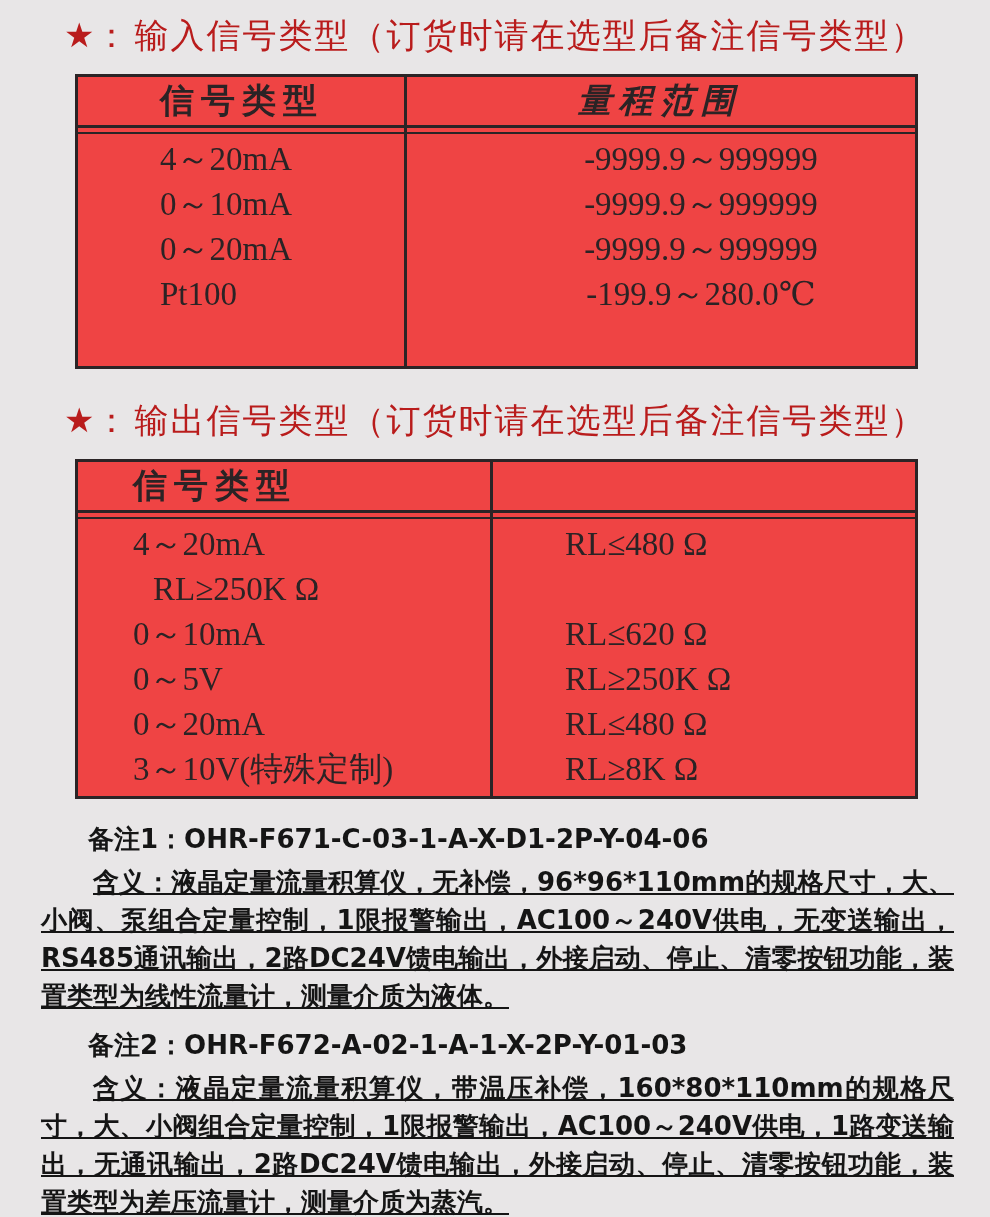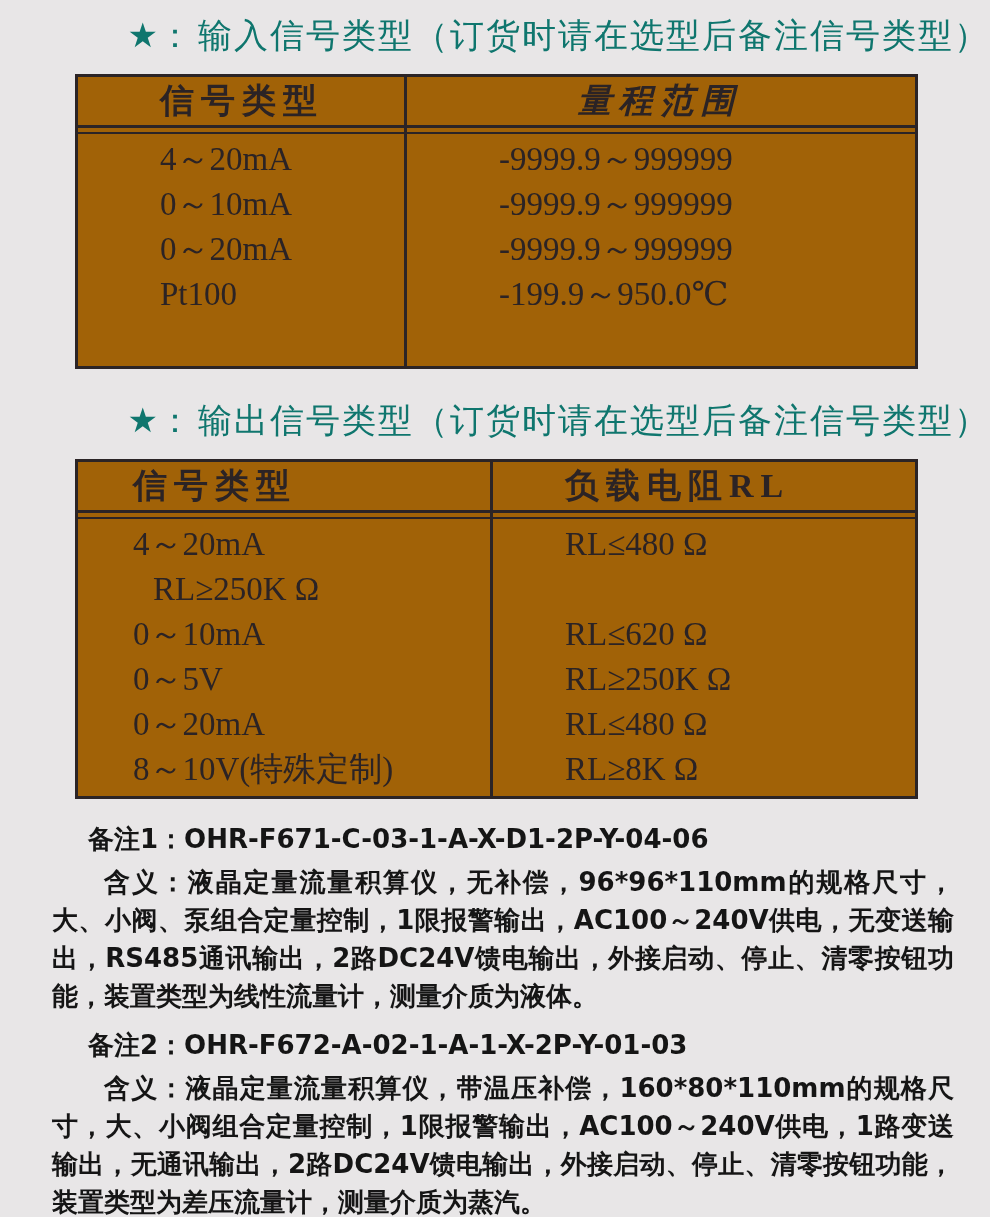--- a/index.html
+++ b/index.html
@@ -12,49 +12,48 @@
   }
   .page{width:990px;height:1217px;position:relative;box-sizing:border-box;padding-top:14px;}
 
   
   .sec-title{
     margin:0 0 16px 64px;
     font-size:34px;
     line-height:44px;
     letter-spacing:2px;
     white-space:nowrap;
-    color:#0f766e;
-    text-align:right;
+    color:#b91c1c;
   }
   .sec-title .bullet{margin-right:6px;letter-spacing:0;}
 
   
   .sig-table{
     width:843px;
     margin-left:75px;
     border:3px solid #2b2426;
     position:relative;
-    background:#a16207;
+    background:#ef4444;
     box-sizing:border-box;
   }
   .sig-table .vline{
     position:absolute;top:0;bottom:0;width:3px;background:#2b2426;
   }
   .t1 .vline{left:326px;}
   .t2 .vline{left:412px;}
   .thead{
     display:flex;height:48px;align-items:center;
     border-bottom:3px solid #2b2426;
     font-weight:bold;font-size:34px;letter-spacing:7px;
   }
   .rule-thin{height:2px;background:#2b2426;margin-top:4px;}
   .tbody{margin-top:0;}
   .trow{display:flex;height:45px;align-items:center;font-size:33px;}
   .t1 .c1{width:326px;box-sizing:border-box;padding-left:82px;flex:none;}
-  .t1 .c2{flex:1;box-sizing:border-box;padding-left:95px;}
+  .t1 .c2{flex:1;box-sizing:border-box;padding-left:95px;text-align:center;}
   .t2 .c1{width:412px;box-sizing:border-box;padding-left:55px;flex:none;}
   .t2 .c2{flex:1;box-sizing:border-box;padding-left:75px;}
   .t1 .thead .c1{padding-left:82px;}
   .t1 .thead .c2{padding-left:0;text-align:center;font-style:italic;}
   .t2 .thead .c1{padding-left:55px;}
   .t2 .thead .c2{padding-left:75px;}
   .tbody{padding:3px 12px 4px 0;}
 
   .gap-after-t1{height:30px;}
   .gap-after-t2{height:20px;}
@@ -67,24 +66,25 @@
     color:#151515;
     font-size:26px;
   }
   .note-model{
     margin:0 0 4px 0;
     padding-left:52px;
     line-height:40px;
     white-space:nowrap;
   }
   .note-meaning{
-    margin:0 0 10px 16px;
+    margin:0 0 10px 5px;
     text-indent:52px;
     line-height:38px;
     text-align:justify;
+    text-decoration:underline;
   }
 </style>
 </head>
 <body>
 
 <div class="page">
 
   <div class="sec-title">
     <span class="bullet">★：</span><span>输入信号类型（订货时请在选型后备注信号类型）</span>
   </div>
@@ -104,38 +104,37 @@
       <div class="trow">
         <div class="c1">0～10mA</div>
         <div class="c2">-9999.9～999999</div>
       </div>
       <div class="trow">
         <div class="c1">0～20mA</div>
         <div class="c2">-9999.9～999999</div>
       </div>
       <div class="trow">
         <div class="c1">Pt100</div>
-        <div class="c2">-199.9～950.0℃</div>
+        <div class="c2">-199.9～280.0℃</div>
       </div>
       <div class="trow">
       </div>
     </div>
   </div>
 
   <div class="gap-after-t1"></div>
 
   <div class="sec-title">
     <span class="bullet">★：</span><span>输出信号类型（订货时请在选型后备注信号类型）</span>
   </div>
 
   <div class="sig-table t2">
     <div class="vline"></div>
     <div class="thead">
       <div class="c1">信号类型</div>
-      <div class="c2">负载电阻RL</div>
     </div>
     <div class="rule-thin"></div>
     <div class="tbody">
       <div class="trow">
         <div class="c1">4～20mA</div>
         <div class="c2">RL≤480 Ω</div>
       </div>
       <div class="trow">
         <div class="c2">RL≥250K Ω</div>
       </div>
@@ -145,21 +144,21 @@
       </div>
       <div class="trow">
         <div class="c1">0～5V</div>
         <div class="c2">RL≥250K Ω</div>
       </div>
       <div class="trow">
         <div class="c1">0～20mA</div>
         <div class="c2">RL≤480 Ω</div>
       </div>
       <div class="trow">
-        <div class="c1">8～10V(特殊定制)</div>
+        <div class="c1">3～10V(特殊定制)</div>
         <div class="c2">RL≥8K Ω</div>
       </div>
     </div>
   </div>
 
   <div class="gap-after-t2"></div>
 
   <div class="notes">
     <p class="note-model"><span>备注1：</span><span>OHR-F671-C-03-1-A-X-D1-2P-Y-04-06</span></p>
     <p class="note-meaning">含义：液晶定量流量积算仪，无补偿，96*96*110mm的规格尺寸，大、小阀、泵组合定量控制，1限报警输出，AC100～240V供电，无变送输出，RS485通讯输出，2路DC24V馈电输出，外接启动、停止、清零按钮功能，装置类型为线性流量计，测量介质为液体。</p>

